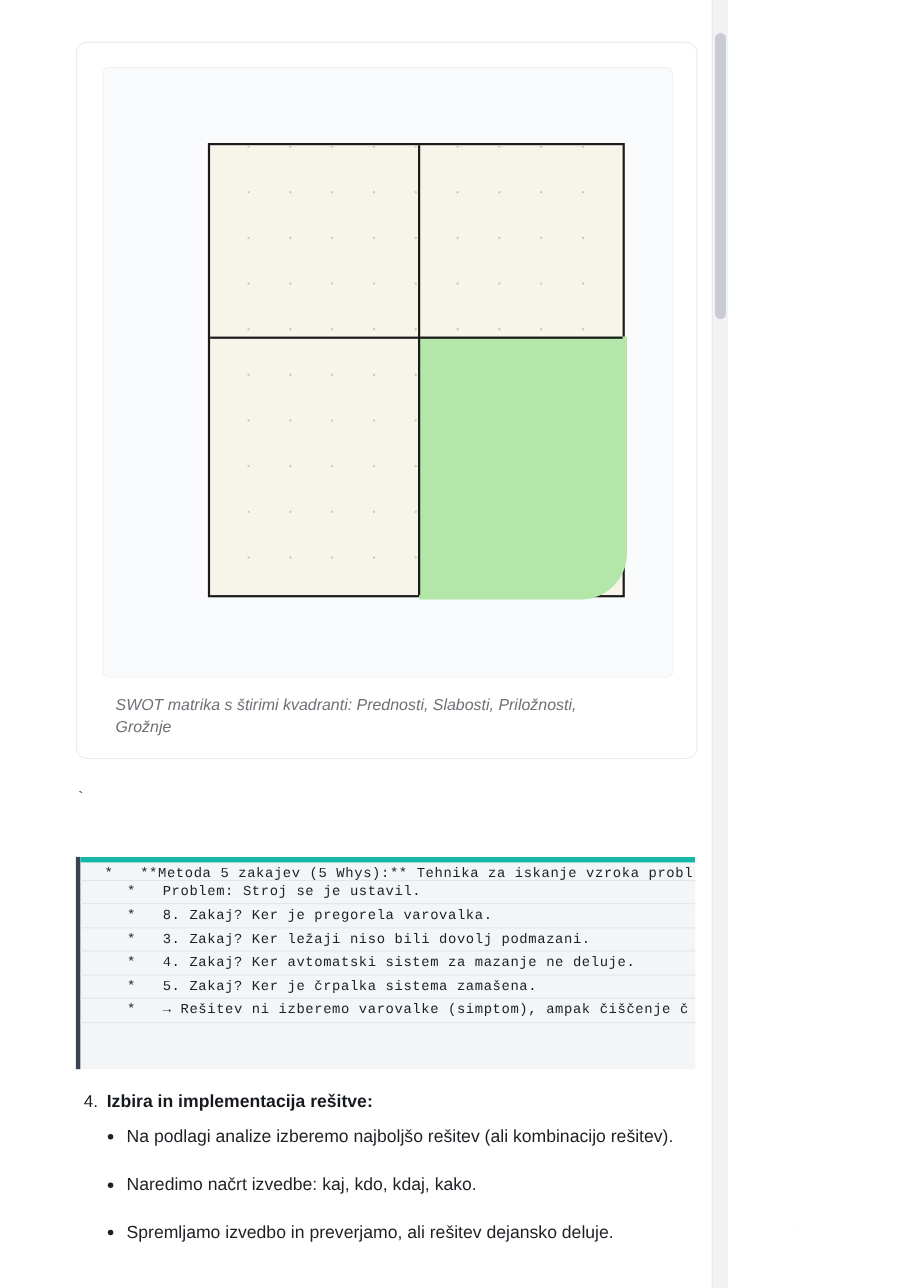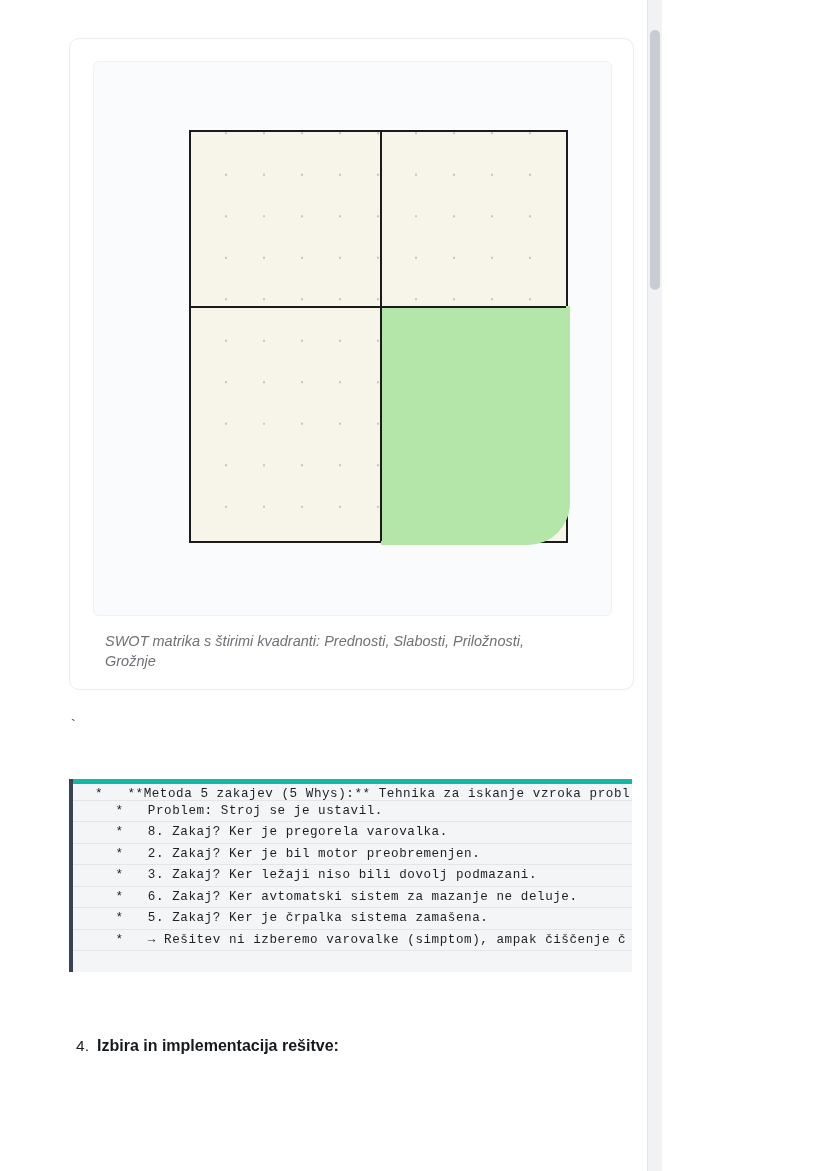--- a/index.html
+++ b/index.html
@@ -174,21 +174,20 @@
     font-size: 15.5px;
     color: #1c2024;
     width: 20px;
     text-align: right;
     flex: none;
   }
   .ol-title {
     font-size: 16px;
     font-weight: bold;
     color: #16191d;
-    margin-top: 44px;
   }
   .bullets {
     margin: 12px 0 0 0;
     padding: 0;
     list-style: none;
   }
   .bullets li {
     position: relative;
     padding-left: 46px;
     margin-bottom: 22px;
@@ -233,32 +232,36 @@
     </div>
     <div class="figure-caption">SWOT matrika s štirimi kvadranti: Prednosti, Slabosti, Priložnosti, Grožnje</div>
   </div>
 
   <div class="stray-tick">`</div>
 
   <div class="code-block">
     <div class="code-line">*   **Metoda 5 zakajev (5 Whys):** Tehnika za iskanje vzroka probl</div>
     <div class="code-line lvl2">    *   Problem: Stroj se je ustavil.</div>
     <div class="code-line lvl2">    *   8. Zakaj? Ker je pregorela varovalka.</div>
-    <div class="code-line lvl2">    *   2. Zakaj? Ker je bil motor preobremenjen.</div>
     <div class="code-line lvl2">    *   3. Zakaj? Ker ležaji niso bili dovolj podmazani.</div>
-    <div class="code-line lvl2">    *   6. Zakaj? Ker avtomatski sistem za mazanje ne deluje.</div>
+    <div class="code-line lvl2">    *   4. Zakaj? Ker avtomatski sistem za mazanje ne deluje.</div>
     <div class="code-line lvl2">    *   5. Zakaj? Ker je črpalka sistema zamašena.</div>
     <div class="code-line lvl2">    *   → Rešitev ni izberemo varovalke (simptom), ampak čiščenje č</div>
   </div>
 
   <div class="ol-section">
     <div class="ol-row">
       <span class="ol-num">4.</span>
       <span class="ol-title">Izbira in implementacija rešitve:</span>
     </div>
+    <ul class="bullets">
+      <li>Na podlagi analize izberemo najboljšo rešitev (ali kombinacijo rešitev).</li>
+      <li>Naredimo načrt izvedbe: kaj, kdo, kdaj, kako.</li>
+      <li>Spremljamo izvedbo in preverjamo, ali rešitev dejansko deluje.</li>
+    </ul>
   </div>
 
   <div class="watermark">(c) Knowunity 2025</div>
 
   <div class="scroll-gutter">
     <div class="scroll-track">
       <div class="scroll-thumb"></div>
     </div>
   </div>
 

